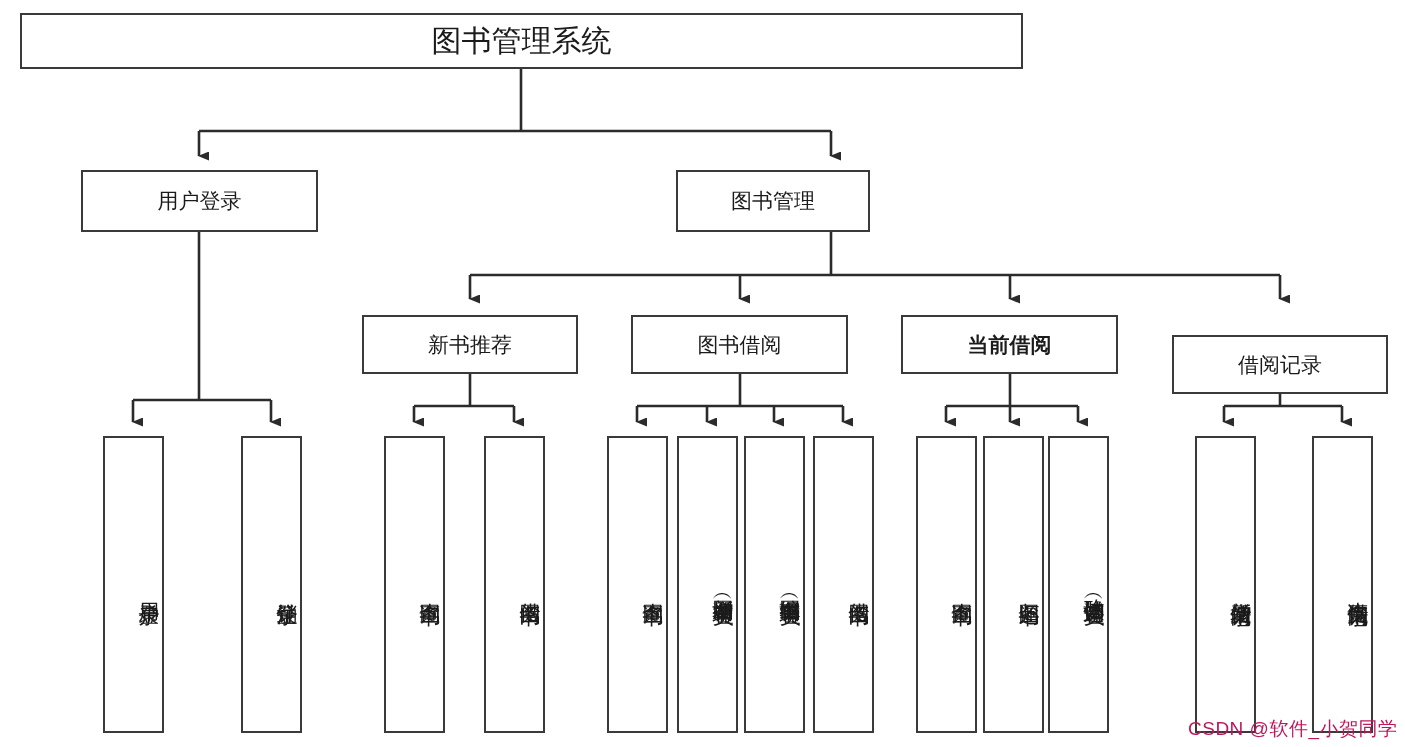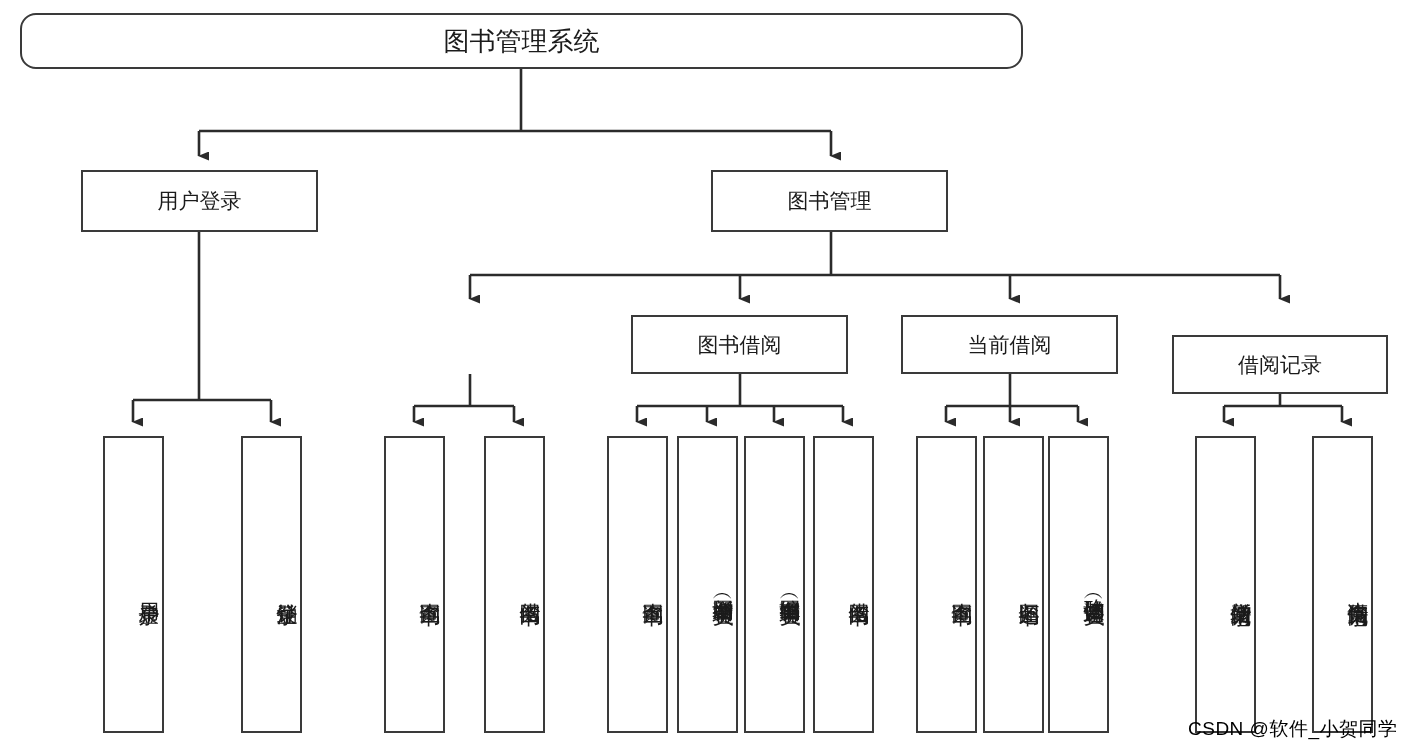--- a/index.html
+++ b/index.html
@@ -30,22 +30,21 @@
     position: absolute;
     box-sizing: border-box;
     background: #ffffff;
     border: 2px solid #3a3a3a;
     display: flex;
     align-items: center;
     justify-content: center;
     color: #1b1b1b;
   }
   .node.root {
-    font-size: 26px;
-    border-radius: 16px;
+    font-size: 30px;
   }
   .node.lvl2 {
     font-size: 21px;
   }
   .node.lvl3 {
     font-size: 21px;
   }
   .node.leaf {
     font-size: 21px;
     writing-mode: vertical-rl;
@@ -62,21 +61,21 @@
   }
   .node-label {
     display: block;
     white-space: pre;
   }
   .watermark {
     position: absolute;
     left: 1188px;
     top: 716px;
     font-size: 19px;
-    color: #000000;
+    color: #be185d;
     white-space: nowrap;
     letter-spacing: 0.5px;
   }
 </style>
 </head>
 <body>
 
 <div id="canvas">
 
   <svg class="wires" viewBox="0 0 1405 747" xmlns="http://www.w3.org/2000/svg">
@@ -129,28 +128,31 @@
     </g>
   </svg>
 
   <div class="node root" style="left:20px;top:13px;width:1003px;height:56px;">
     <span class="node-label">图书管理系统</span>
   </div>
 
   <div class="node lvl2" style="left:81px;top:170px;width:237px;height:62px;">
     <span class="node-label">用户登录</span>
   </div>
-  <div class="node lvl2" style="left:711px;top:170px;width:237px;height:62px;">
+  <div class="node lvl2" style="left:676px;top:170px;width:194px;height:62px;">
     <span class="node-label">图书管理</span>
   </div>
 
+  <div class="node lvl3" style="left:362px;top:315px;width:216px;height:59px;">
+    <span class="node-label">新书推荐</span>
+  </div>
   <div class="node lvl3" style="left:631px;top:315px;width:217px;height:59px;justify-content:center;">
     <span class="node-label">图书借阅</span>
   </div>
-  <div class="node lvl3" style="left:901px;top:315px;width:217px;height:59px;">
+  <div class="node lvl3" style="left:901px;top:315px;width:217px;height:59px;font-weight:bold;">
     <span class="node-label">当前借阅</span>
   </div>
   <div class="node lvl3" style="left:1172px;top:315px;width:216px;height:59px;margin-top:20px;">
     <span class="node-label">借阅记录</span>
   </div>
 
   <div class="node leaf" style="left:103px;top:436px;width:61px;height:297px;">
     <span class="node-label">用户登录</span>
   </div>
   <div class="node leaf" style="left:241px;top:436px;width:61px;height:297px;">

